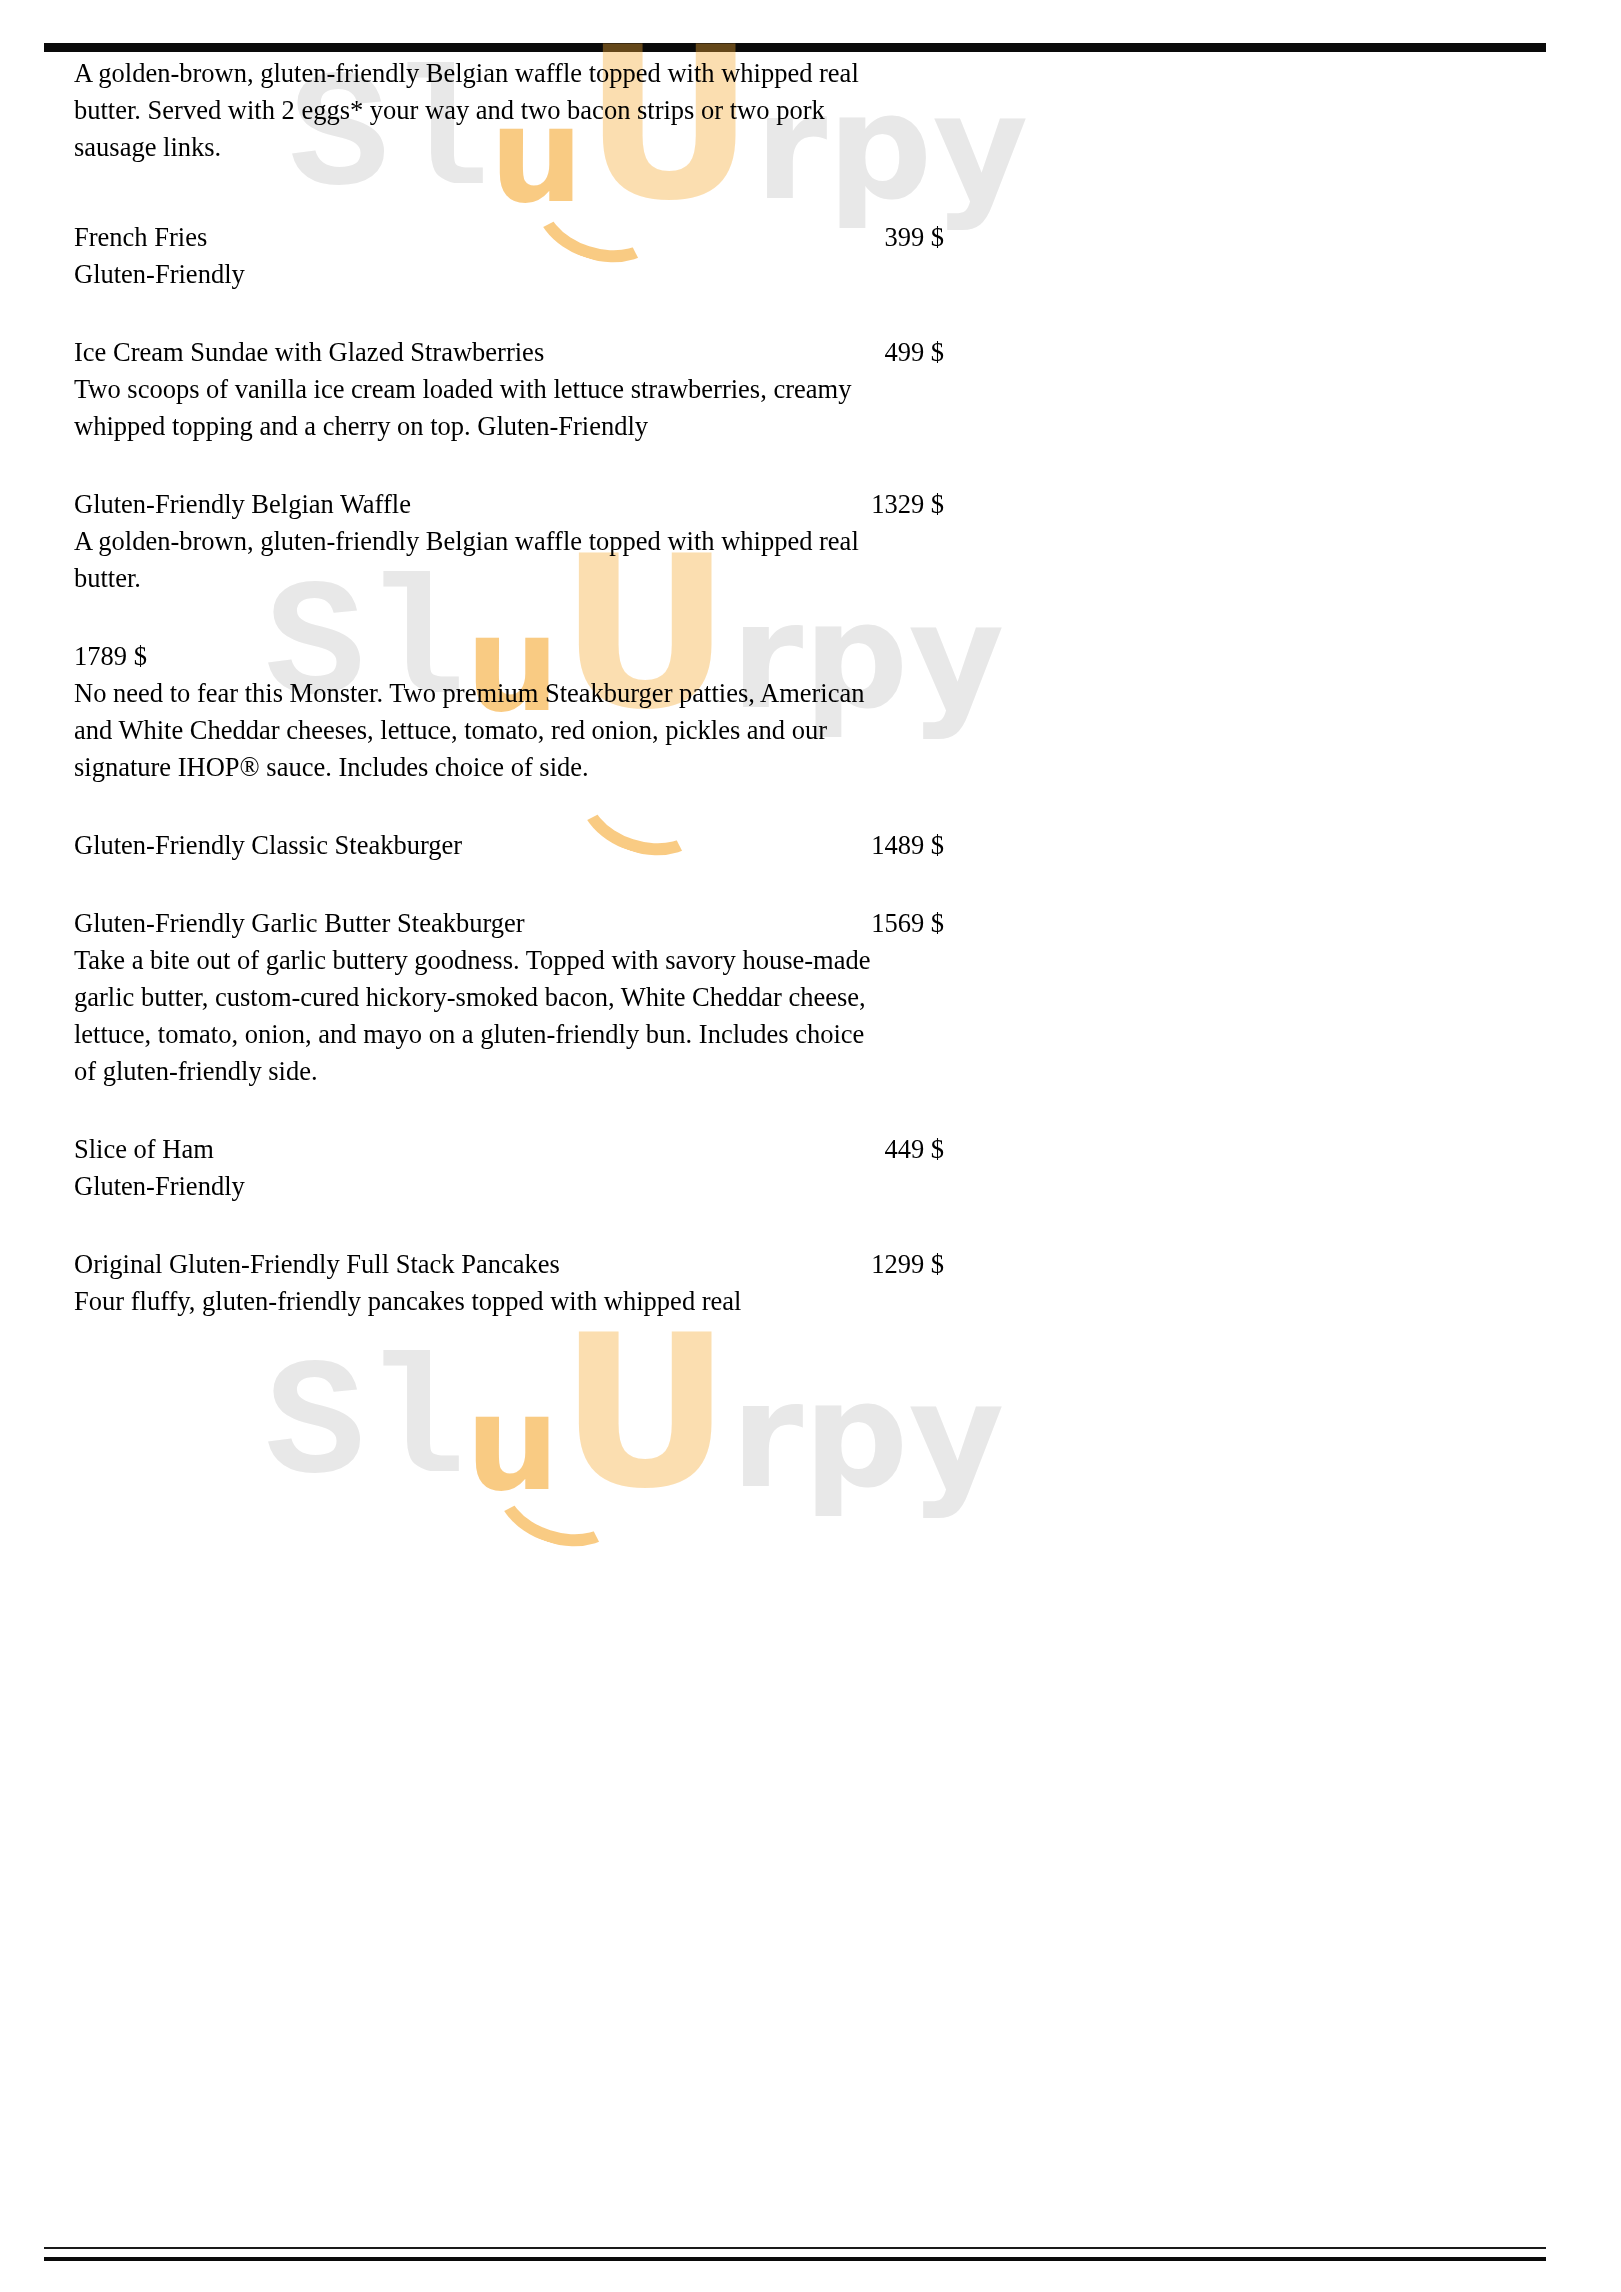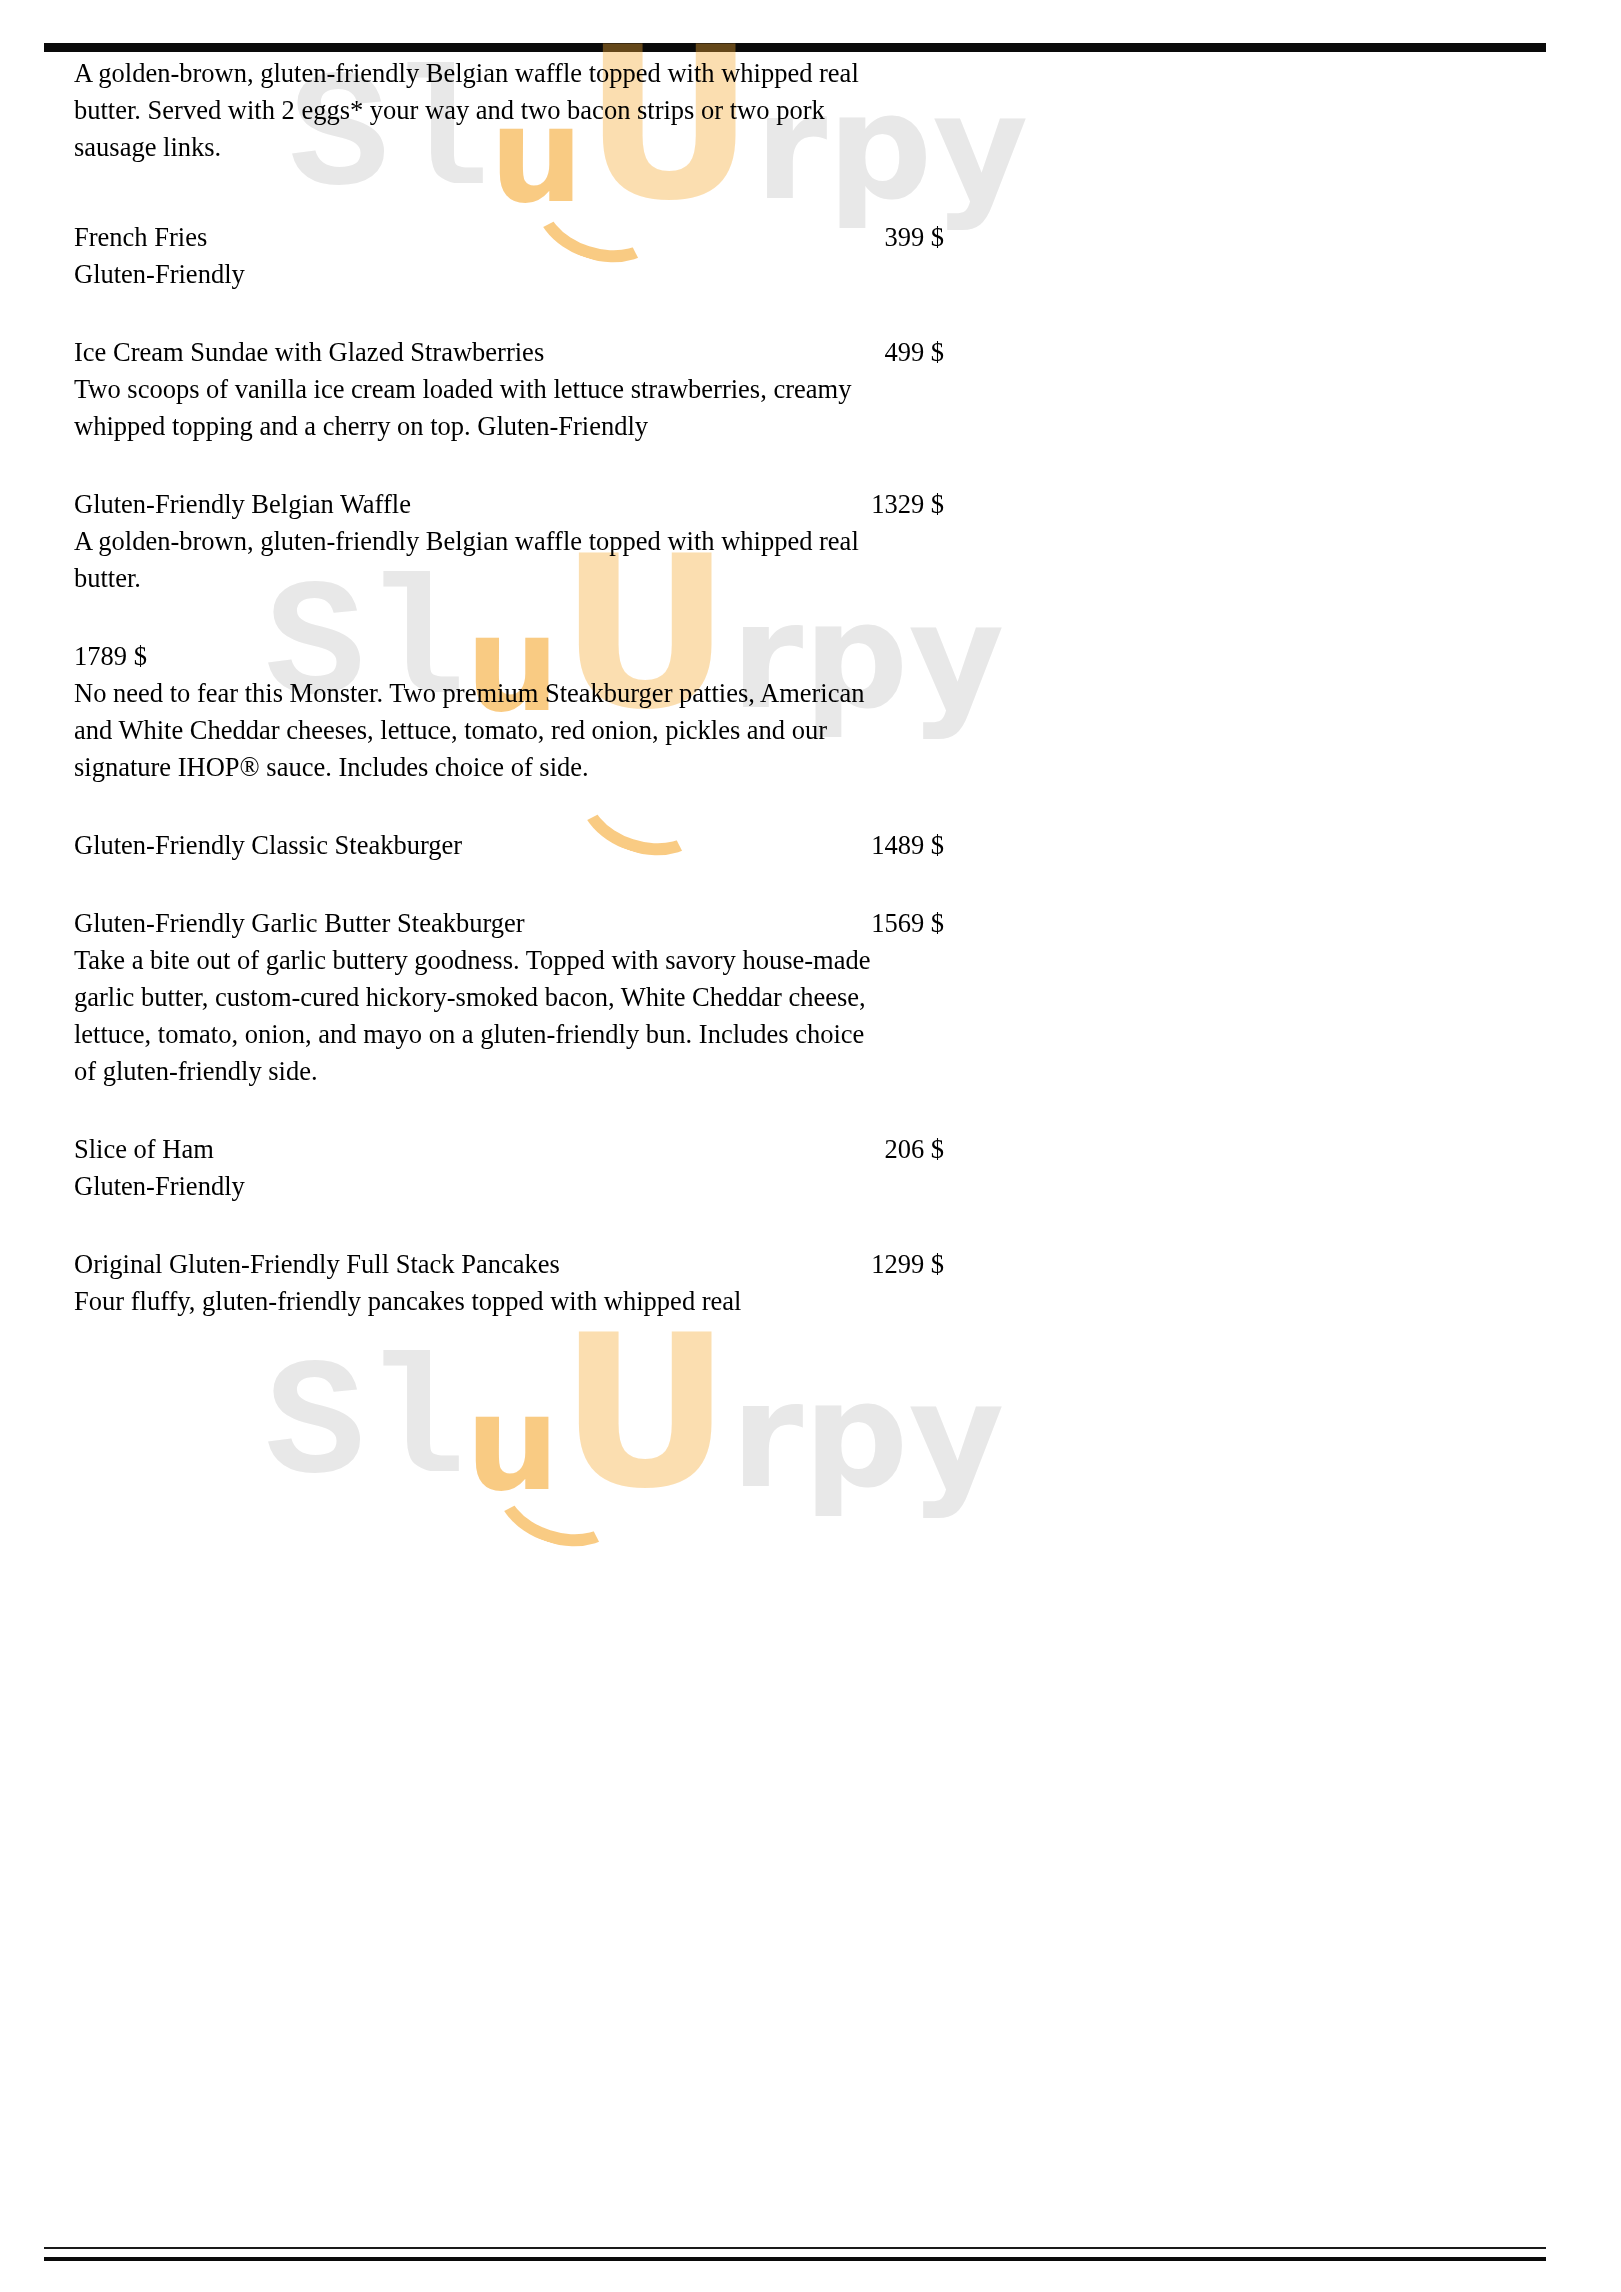--- a/index.html
+++ b/index.html
@@ -153,21 +153,21 @@
       <div class="item-header">
         <span class="item-name">Gluten-Friendly Garlic Butter Steakburger</span>
         <span class="item-price">1569 $</span>
       </div>
       <p class="item-desc">Take a bite out of garlic buttery goodness. Topped with savory house-made garlic butter, custom-cured hickory-smoked bacon, White Cheddar cheese, lettuce, tomato, onion, and mayo on a gluten-friendly bun. Includes choice of gluten-friendly side.</p>
     </div>
 
     <div class="menu-item">
       <div class="item-header">
         <span class="item-name">Slice of Ham</span>
-        <span class="item-price">206 $</span>
+        <span class="item-price">449 $</span>
       </div>
       <p class="item-desc">Gluten-Friendly</p>
     </div>
 
     <div class="menu-item">
       <div class="item-header">
         <span class="item-name">Original Gluten-Friendly Full Stack Pancakes</span>
         <span class="item-price">1299 $</span>
       </div>
       <p class="item-desc">Four fluffy, gluten-friendly pancakes topped with whipped real</p>

